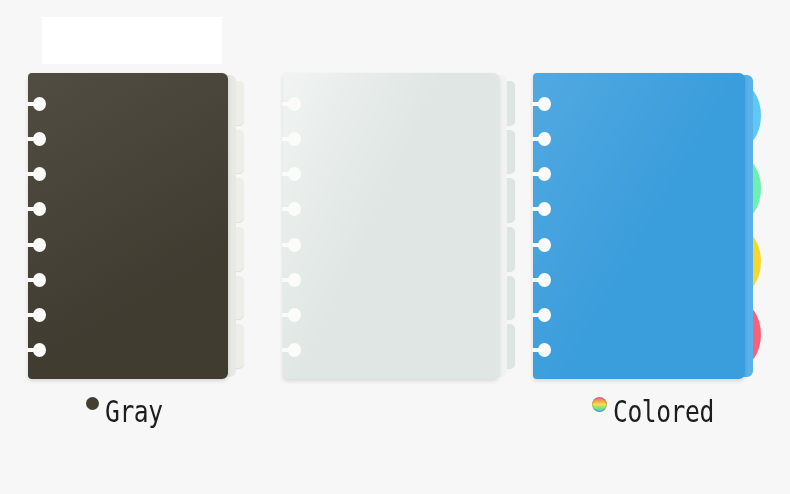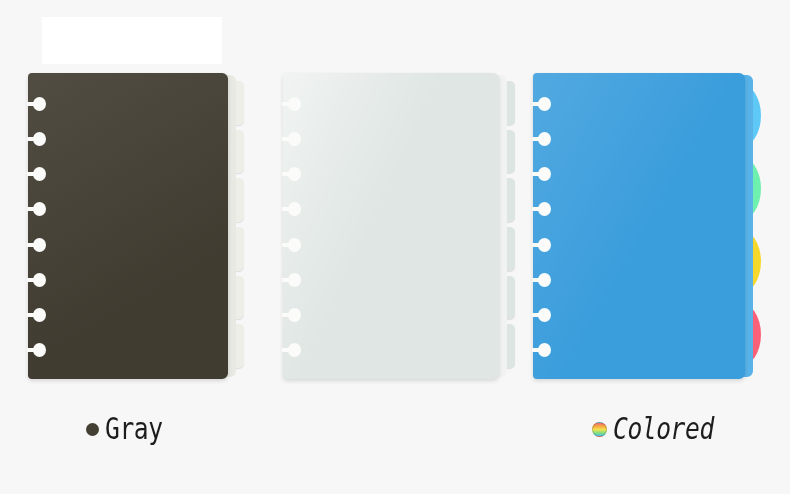--- a/index.html
+++ b/index.html
@@ -83,23 +83,23 @@
   
   .tab-round {
     position: absolute;
     width: 44px;
     border-radius: 0 50% 50% 0;
   }
 
   
   .caption {
     position: absolute;
-    top: 414px;
+    top: 397px;
     display: flex;
-    align-items: center;
+    align-items: flex-start;
     gap: 6px;
   }
   .swatch {
     width: 13px;
     height: 13px;
     border-radius: 50%;
     flex: none;
   }
   .caption-label {
     font-family: "DejaVu Sans Mono", "Liberation Mono", monospace;
@@ -247,18 +247,18 @@
           <div class="stem"></div>
           <div class="head"></div>
         </div>
       </div>
     </div>
 
   <div class="caption" id="caption-gray" style="left: 86px;">
     <span class="swatch" id="swatch-gray" style="background: rgb(68, 63, 51);"></span>
     <span class="caption-label">Gray</span>
   </div>
-  <div class="caption" id="caption-colored" style="left: 592px; font-style: italic;">
+  <div class="caption" id="caption-colored" style="left: 592px;">
     <span class="swatch" id="swatch-colored" style="background: linear-gradient(rgb(243, 109, 122), rgb(245, 169, 63), rgb(242, 225, 82), rgb(138, 224, 122), rgb(79, 195, 232)); border: 1px solid rgba(0, 0, 0, 0.18);"></span>
     <span class="caption-label">Colored</span>
   </div>
 
 </div>
 
 </body></html>

